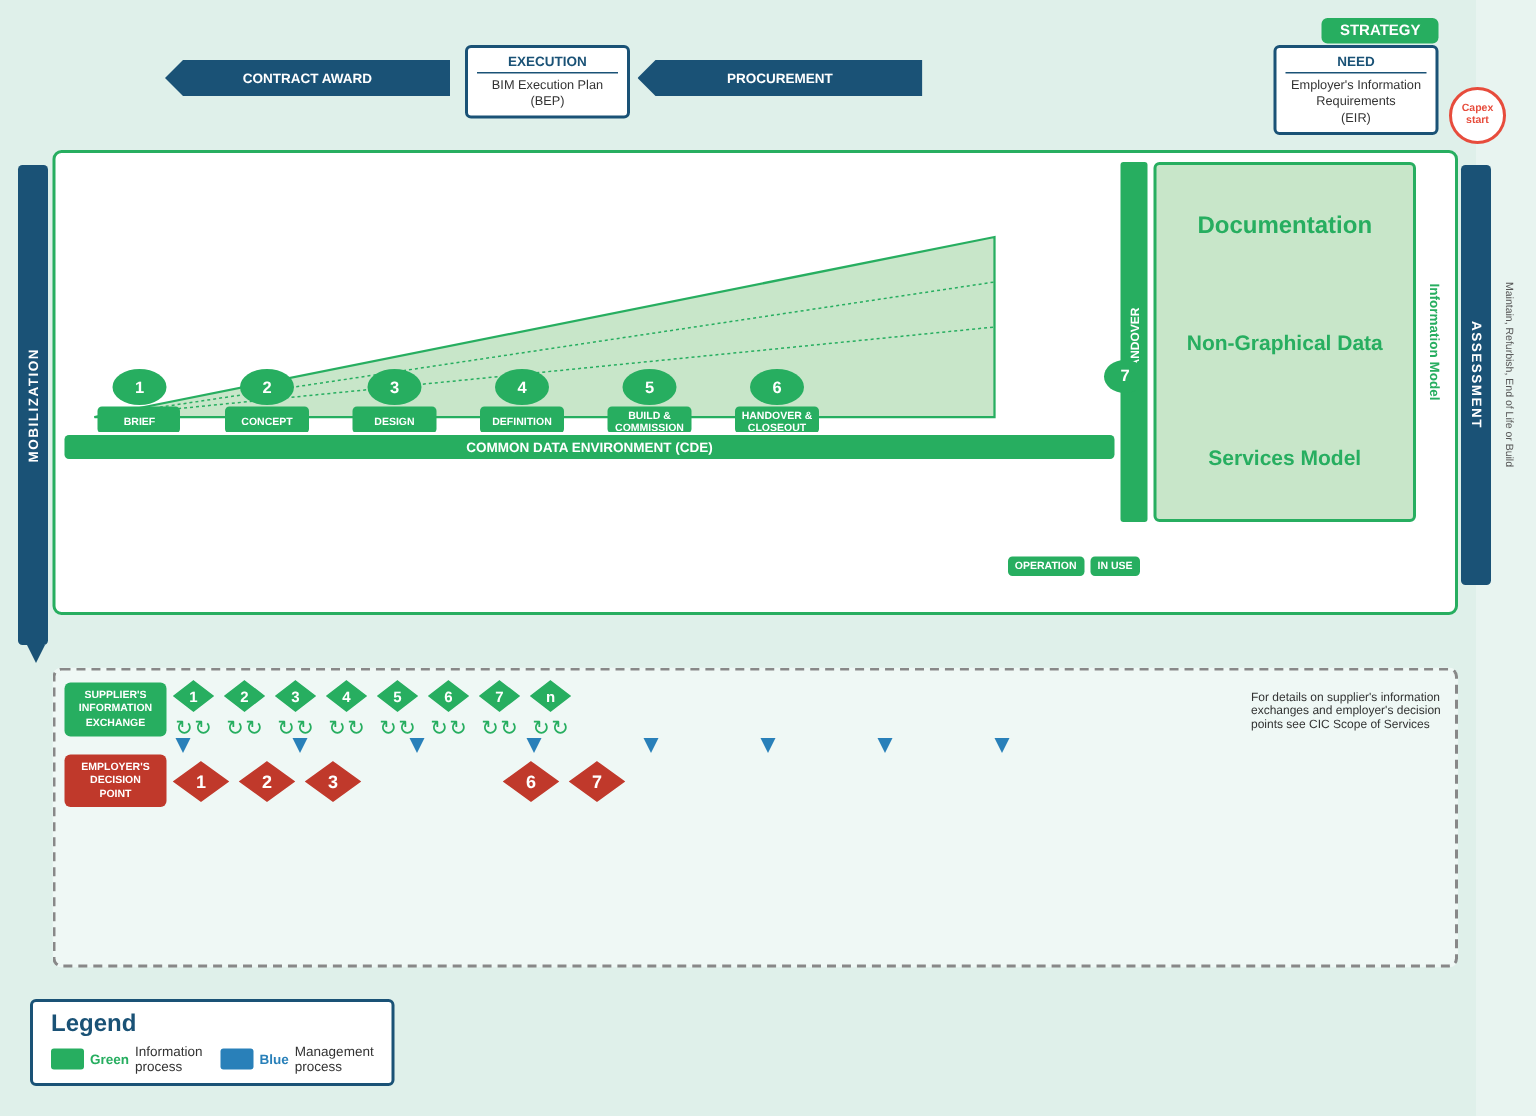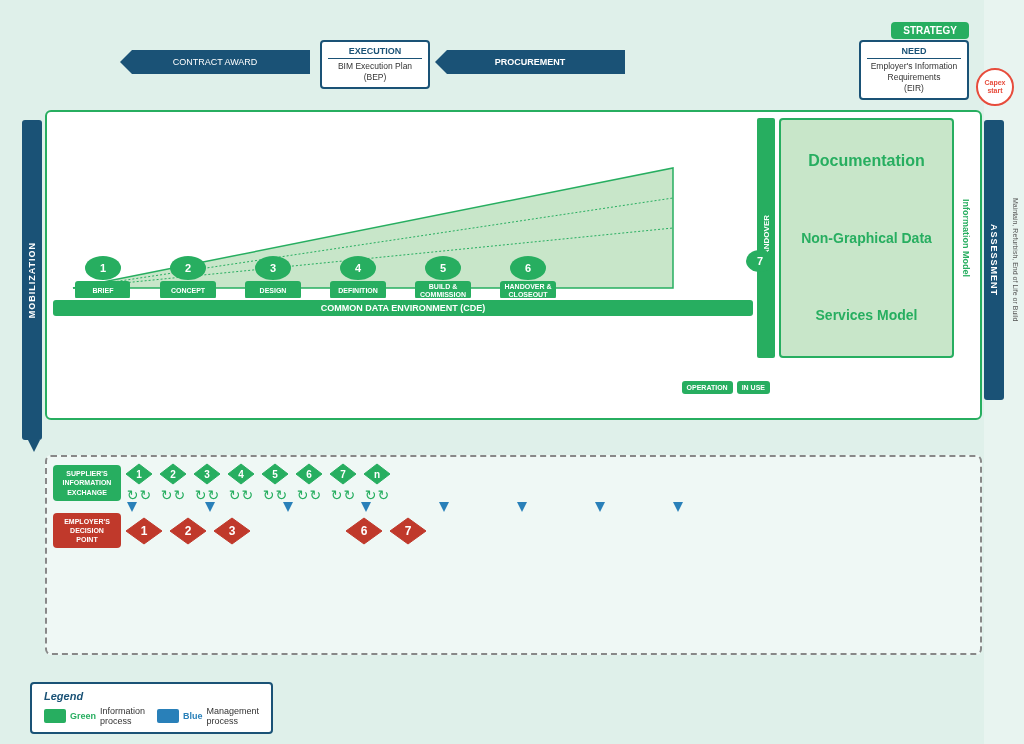--- a/index.html
+++ b/index.html
@@ -10,35 +10,35 @@
       height: 744px;
       overflow: hidden;
       position: relative;
     }
 
     .main-container {
       width: 984px;
       height: 744px;
       background: #dff0ea;
       position: relative;
-      padding: 20px;
+      padding: 10px;
     }
 
   </style>
 </head>
 <body>
 
 <div class="main-container">
   <div style="position:relative; width:1004px; height:724px;">
 
     <div style="position:absolute; top:2px; right:55px; background:#27ae60; color:white; border-radius:4px; padding:3px 12px; font-size:10px; font-weight:bold;">STRATEGY</div>
 
 
     <div style="position:absolute; top:30px; left:100px; width:190px; height:24px; background:#1a5276; clip-path:polygon(12px 0, 100% 0, 100% 100%, 12px 100%, 0 50%);">
-      <div style="color:white; font-size:9px; font-weight:normal; text-align:center; line-height:24px;">CONTRACT AWARD</div>
+      <div style="color:white; font-size:9px; font-weight:bold; text-align:center; line-height:24px;">CONTRACT AWARD</div>
     </div>
 
     <div style="position:absolute; top:20px; left:300px; background:white; border:2px solid #1a5276; border-radius:4px; padding:4px 6px; text-align:center; width:110px;">
       <div style="font-weight:bold; font-size:9px; color:#1a5276; border-bottom:1px solid #1a5276; padding-bottom:2px;">EXECUTION</div>
       <div style="font-size:8.5px; color:#333; margin-top:2px; line-height:1.3;">BIM Execution Plan<br>(BEP)</div>
     </div>
 
     <div style="position:absolute; top:30px; left:415px; width:190px; height:24px; background:#1a5276; clip-path:polygon(12px 0, 100% 0, 100% 100%, 12px 100%, 0 50%);">
       <div style="color:white; font-size:9px; font-weight:bold; text-align:center; line-height:24px;">PROCUREMENT</div>
     </div>
@@ -226,20 +226,21 @@
                 <polygon points="14,1 27,11 14,21 1,11" fill="#27ae60" stroke="#27ae60"></polygon>
                 <text x="14" y="15" text-anchor="middle" fill="white" font-size="10" font-weight="bold">n</text>
               </svg>
             <div style="display:flex; gap:1px;">
               <span style="font-size:14px; color:#27ae60;">↻</span>
               <span style="font-size:14px; color:#27ae60;">↻</span>
             </div>
           </div>
         </div>
 
+        <div style="font-size:8px; color:#333; text-align:left; max-width:130px; margin-left:8px;">For details on supplier's information exchanges and employer's decision points see CIC Scope of Services</div>
       </div>
 
       <div style="display:flex; align-items:center; gap:4px;">
         <div style="background:#c0392b; color:white; border-radius:4px; font-size:7px; font-weight:bold; padding:4px 5px; text-align:center; width:68px; flex-shrink:0; line-height:1.3;">EMPLOYER'S<br>DECISION<br>POINT</div>
 
         <div style="display:flex; align-items:center; gap:6px; flex:1;">
 
           <svg width="38" height="30" viewBox="0 0 38 30">
               <polygon points="19,2 37,15 19,28 1,15" fill="#c0392b" stroke="#c0392b"></polygon>
               <text x="19" y="19" text-anchor="middle" fill="white" font-size="12" font-weight="bold">1</text>
@@ -277,21 +278,21 @@
         <div style="width:0; height:0; border-left:5px solid transparent; border-right:5px solid transparent; border-top:10px solid #2980b9;"></div>
         <div style="width:0; height:0; border-left:5px solid transparent; border-right:5px solid transparent; border-top:10px solid #2980b9;"></div>
         <div style="width:0; height:0; border-left:5px solid transparent; border-right:5px solid transparent; border-top:10px solid #2980b9;"></div>
         <div style="width:0; height:0; border-left:5px solid transparent; border-right:5px solid transparent; border-top:10px solid #2980b9;"></div>
         <div style="width:0; height:0; border-left:5px solid transparent; border-right:5px solid transparent; border-top:10px solid #2980b9;"></div>
       </div>
 
     </div>
 
     <div style="position:absolute; bottom:10px; left:10px; background:white; border:2px solid #1a5276; border-radius:4px; padding:6px 12px; display:inline-flex; flex-direction:column; gap:4px;">
-      <div style="font-weight:bold; font-size:11px; color:#1a5276;font-style:italic;">Legend</div>
+      <div style="font-weight:bold; font-size:16px; color:#1a5276;">Legend</div>
       <div style="display:flex; gap:12px; align-items:flex-end;">
         <div style="display:flex; align-items:center; gap:4px;">
           <div style="background:#27ae60; width:22px; height:14px; border-radius:2px;"></div>
           <span style="font-size:9px; font-weight:bold; color:#27ae60;">Green</span>
           <span style="font-size:9px; color:#333;">Information<br>process</span>
         </div>
         <div style="display:flex; align-items:center; gap:4px;">
           <div style="background:#2980b9; width:22px; height:14px; border-radius:2px;"></div>
           <span style="font-size:9px; font-weight:bold; color:#2980b9;">Blue</span>
           <span style="font-size:9px; color:#333;">Management<br>process</span>

